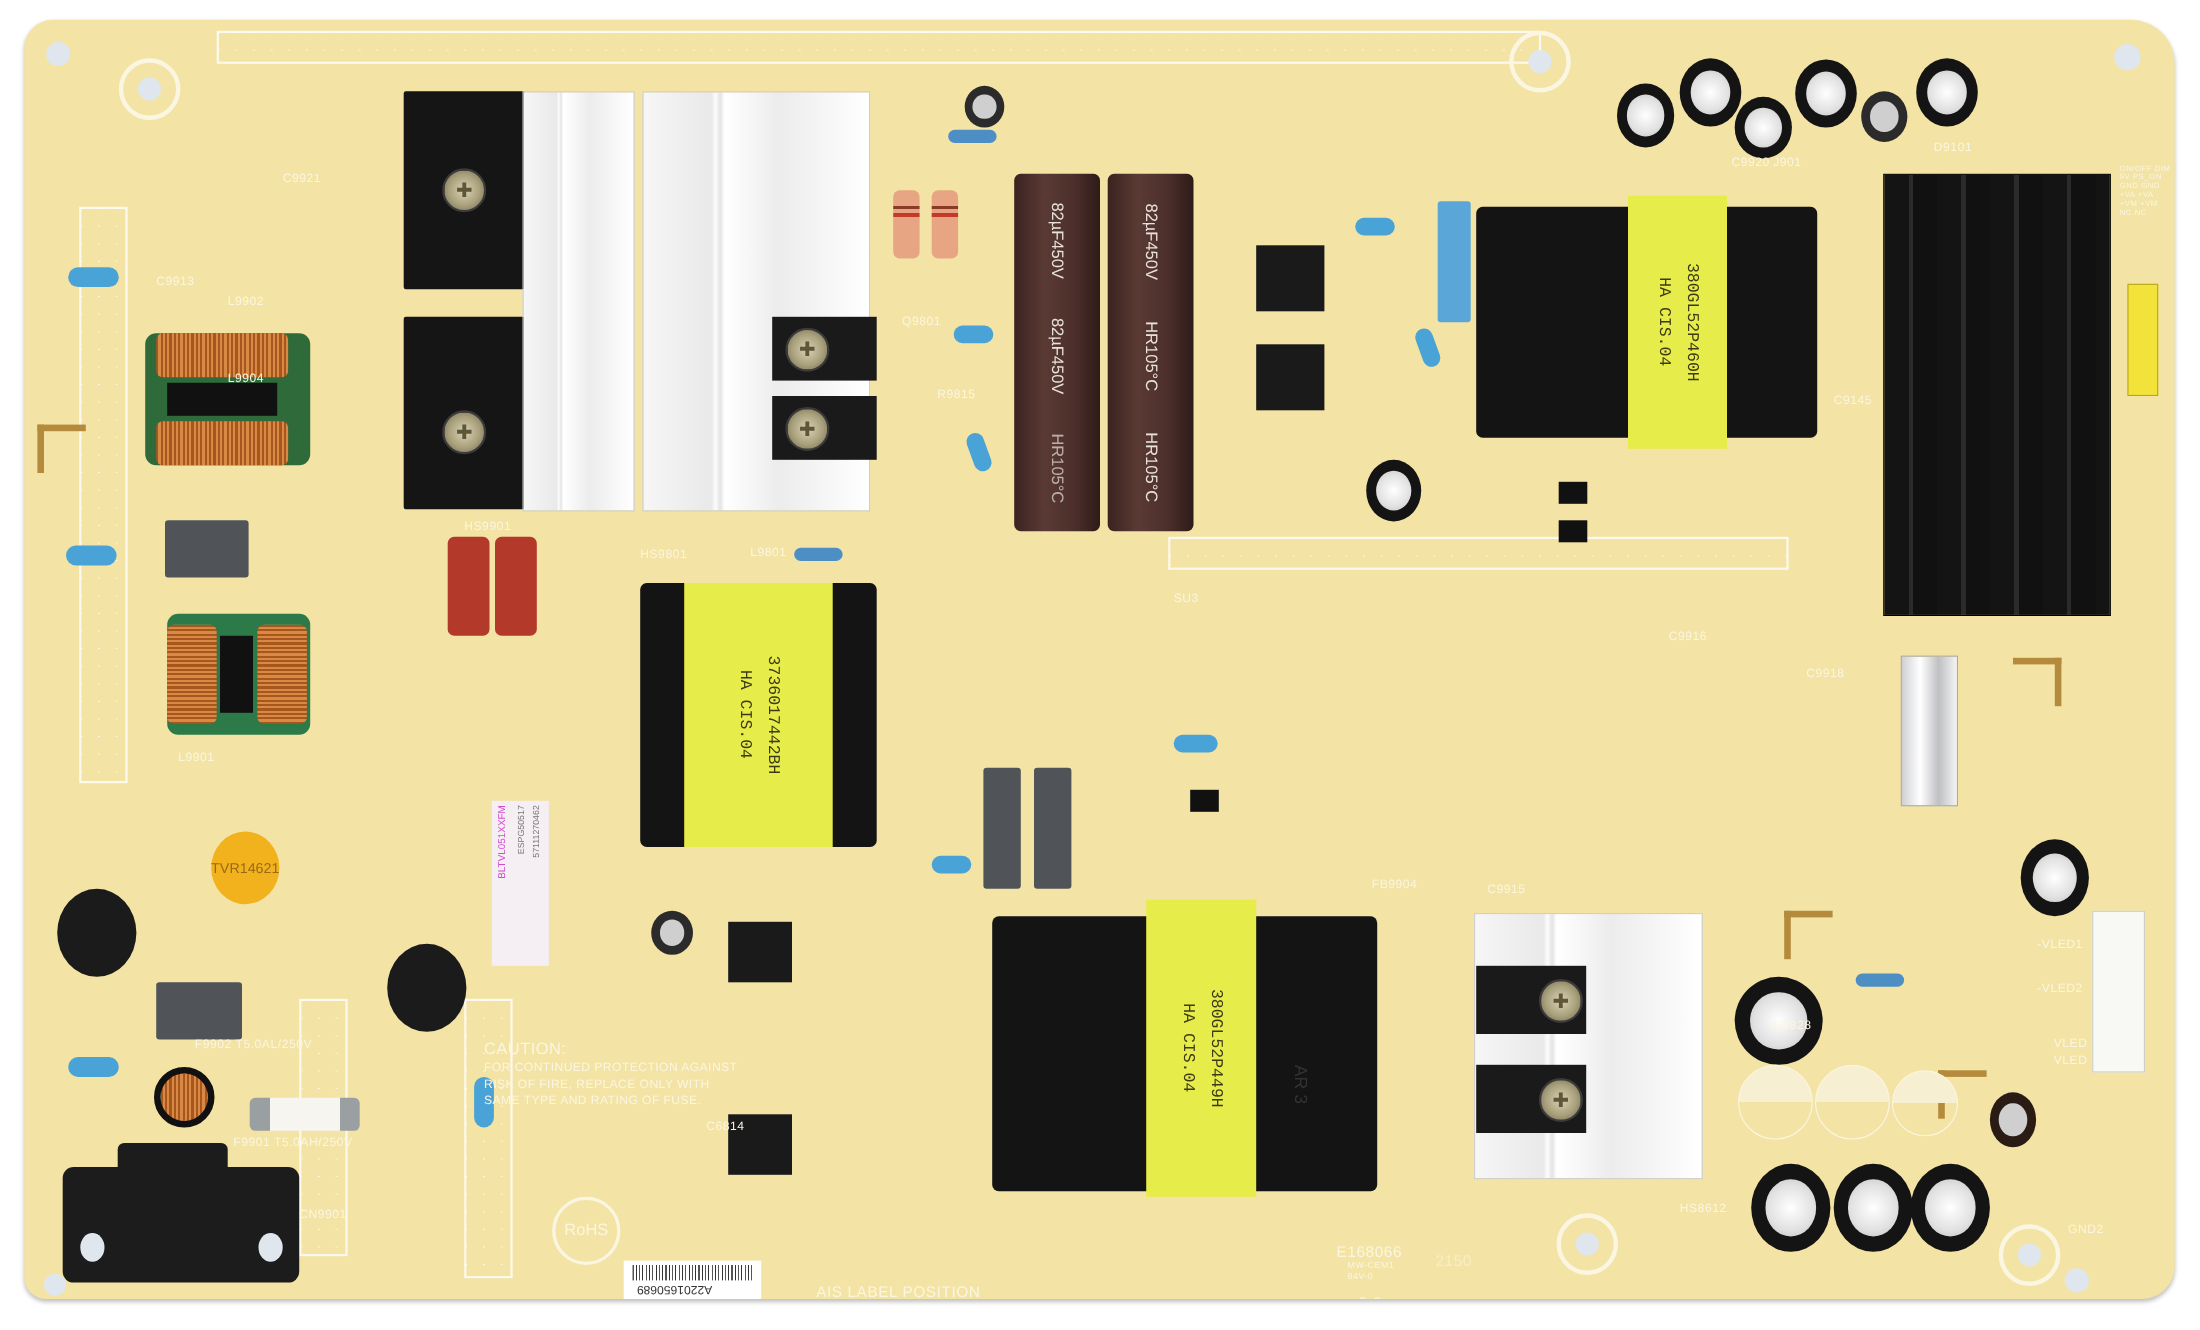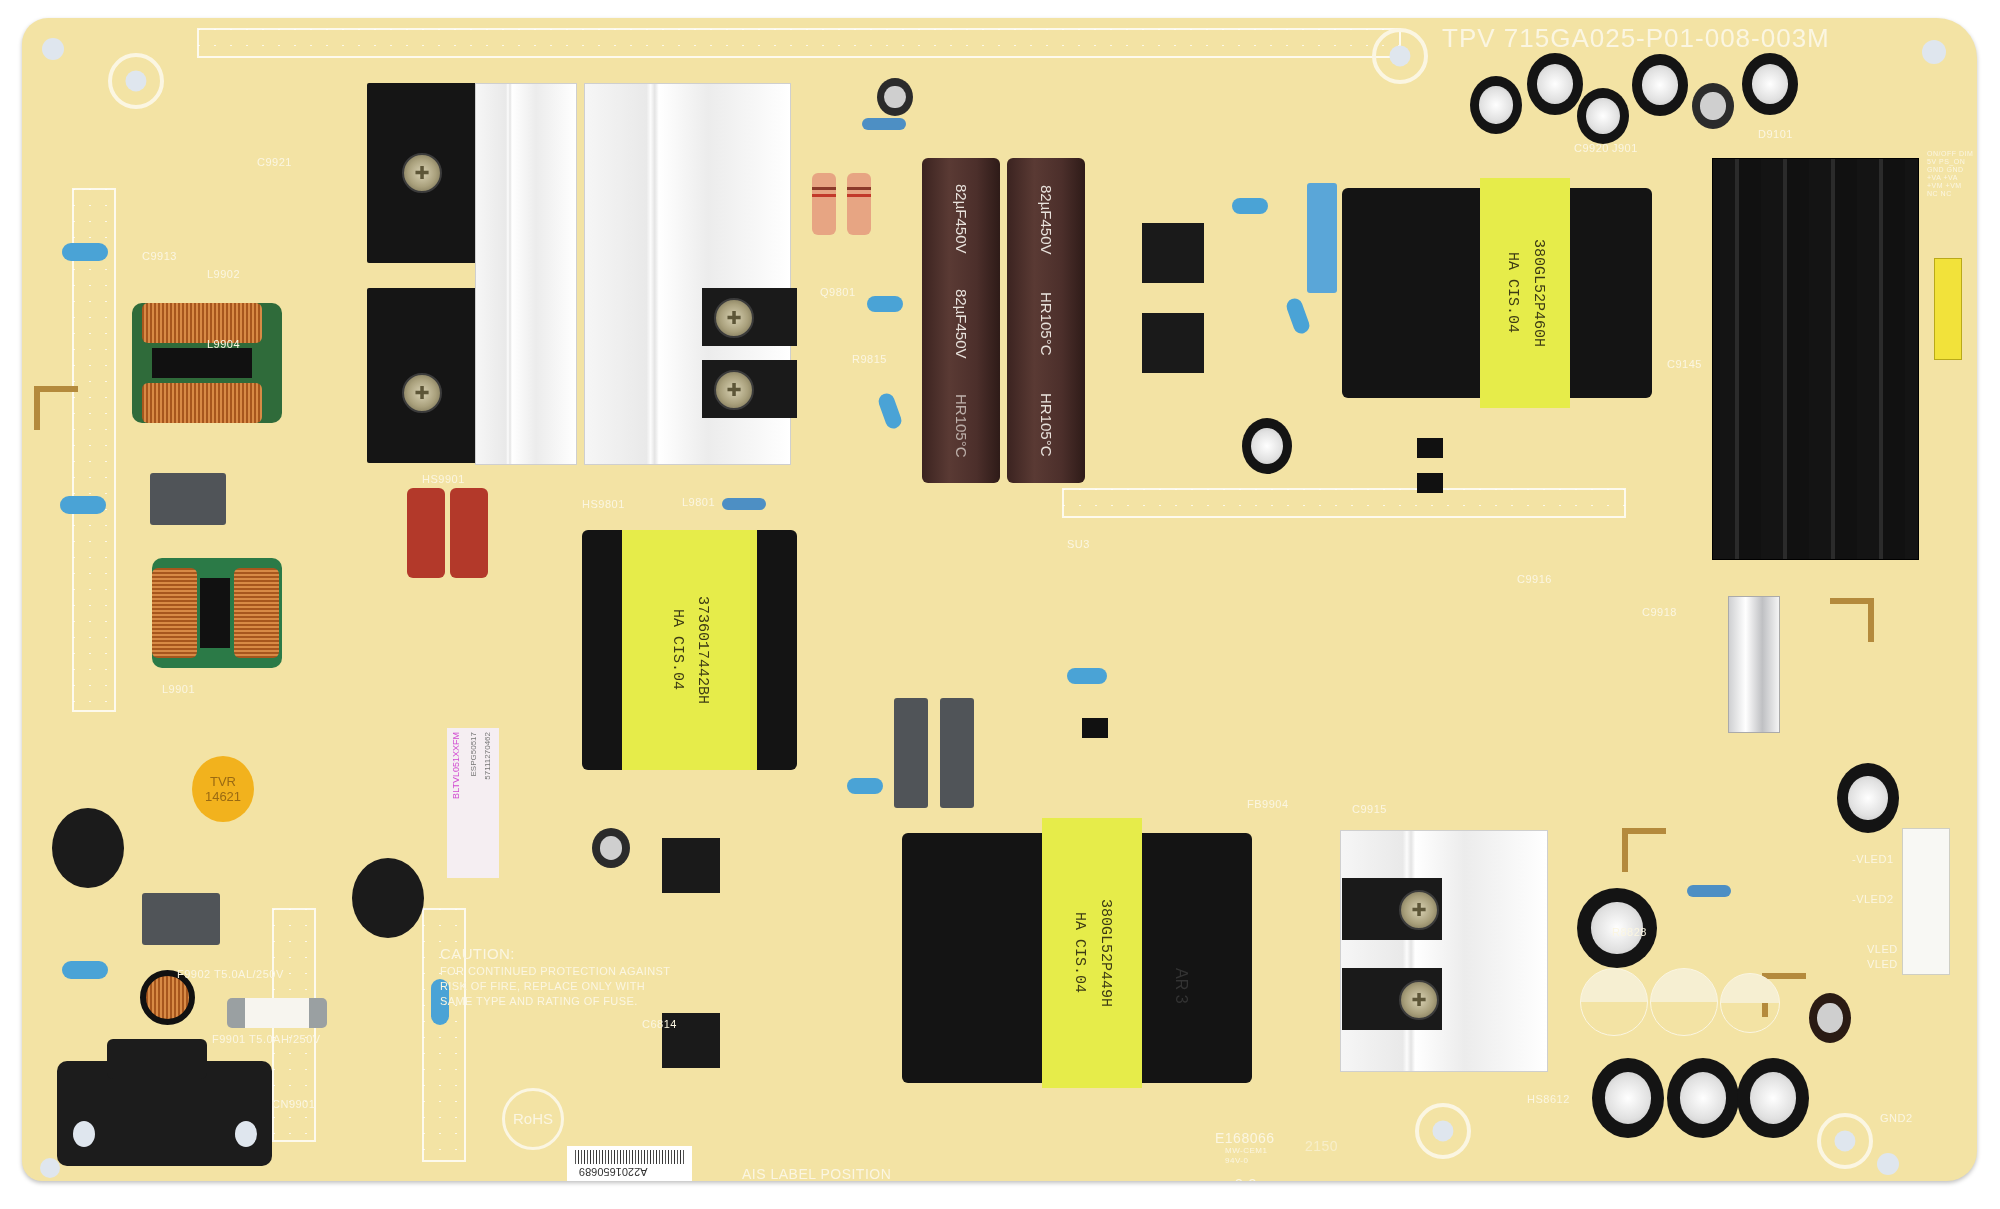--- a/index.html
+++ b/index.html
@@ -23,21 +23,21 @@
   .ecap::after{content:"";position:absolute;left:18%;top:18%;width:64%;height:64%;border-radius:50%;background:radial-gradient(circle,#ffffff 0%,#e1e1e1 60%,#bdbdbd 100%);}
   .xfmr{position:absolute;background:#141414;border-radius:6px;}
   .tape{position:absolute;background:#e6ec4a;color:#3c3a14;font-family:"Liberation Mono",monospace;font-size:15px;writing-mode:vertical-rl;display:flex;flex-direction:column;justify-content:center;align-items:center;gap:6px;padding:8px;box-sizing:border-box;line-height:1.3;}
   .choke{position:absolute;background:#2f6b3a;border-radius:10px;}
   .coil{position:absolute;background:repeating-linear-gradient(90deg,#a7561d 0 2px,#d88a45 2px 4px);border-radius:6px;}
   .ycap{position:absolute;width:46px;height:18px;border-radius:10px;background:#4aa3d6;}
   .resistor{position:absolute;border-radius:6px;}
   .gray-box{position:absolute;background:#505458;border-radius:3px;}
   .red-cap{position:absolute;background:#b3392a;border-radius:6px;}
   .ntc{position:absolute;border-radius:50%;background:#1b1b1b;color:#555;font-size:10px;display:flex;align-items:center;justify-content:center;}
-  .mov{position:absolute;border-radius:50%;background:#f2b21d;color:#9a6a12;font-size:13px;display:flex;flex-direction:column;align-items:center;justify-content:center;}
+  .mov{position:absolute;border-radius:50%;background:#f2b21d;color:#9a6a12;font-size:13px;display:flex;flex-direction:row;align-items:center;justify-content:center;}
   .fuse{position:absolute;height:30px;background:linear-gradient(90deg,#9aa0a2 0 18%,#f7f5ef 18% 82%,#9aa0a2 82%);border-radius:5px;}
   .ac-inlet{position:absolute;background:#1c1c1c;border-radius:10px;}
   .label-sticker{position:absolute;background:#ffffff;color:#333;}
   .connector-y{position:absolute;background:#f2e23a;border:1px solid #b9a919;}
   .connector-w{position:absolute;background:#f8f8f4;border:1px solid #cfcfc4;}
   .blue-box{position:absolute;background:#5aa6d8;border-radius:3px;}
   .silver-sink{position:absolute;background:linear-gradient(90deg,#cfd0d2,#ffffff,#bfc0c3,#f4f4f4);border:1px solid #aaa;}
   .smd{position:absolute;background:#111;}
   .rohs{position:absolute;width:56px;height:56px;border:3px solid #fbf6e2;border-radius:50%;color:#fbf6e2;font-size:15px;text-align:center;line-height:56px;}
   .caution{position:absolute;color:#fbf6e2;font-size:11px;line-height:1.35;letter-spacing:.4px;margin-top:16px;}
@@ -64,21 +64,20 @@
   <div class="hole" style="left:20px;top:20px;width:22px;height:22px;"></div>
   <div class="hole" style="left:1900px;top:22px;width:24px;height:24px;"></div>
   <div class="hole" style="left:1855px;top:1135px;width:22px;height:22px;"></div>
   <div class="hole" style="left:18px;top:1140px;width:20px;height:20px;"></div>
 
   <div class="corner" style="left:12px;top:368px;"></div>
   <div class="corner" style="left:1808px;top:580px;transform:scaleX(-1);"></div>
   <div class="corner" style="left:1600px;top:810px;"></div>
   <div class="corner" style="left:1740px;top:955px;"></div>
 
-  <div class="silk big-title" style="left:1420px;top:5px;">TPV 715GA025-P01-008-003M</div>
 
   <div class="choke" style="left:110px;top:285px;width:150px;height:120px;">
     <div class="coil" style="left:10px;top:0;width:120px;height:40px;"></div>
     <div class="coil" style="left:10px;top:80px;width:120px;height:40px;"></div>
     <div style="position:absolute;left:20px;top:45px;width:100px;height:30px;background:#111;"></div>
   </div>
   <div class="choke" style="left:130px;top:540px;width:130px;height:110px;background:#2b7a47;">
     <div class="coil" style="left:0;top:10px;width:45px;height:90px;background:repeating-linear-gradient(0deg,#a7561d 0 2px,#d88a45 2px 4px);"></div>
     <div class="coil" style="left:82px;top:10px;width:45px;height:90px;background:repeating-linear-gradient(0deg,#a7561d 0 2px,#d88a45 2px 4px);"></div>
     <div style="position:absolute;left:48px;top:20px;width:30px;height:70px;background:#111;"></div>
@@ -218,21 +217,21 @@
   <div class="small-cap" style="left:570px;top:810px;width:38px;height:40px;"></div>
 
   <div class="mov" style="left:170px;top:738px;width:62px;height:66px;">
     <span>TVR</span>
       <span>14621</span>
   </div>
   <div class="ntc" style="left:30px;top:790px;width:72px;height:80px;"></div>
   <div class="ntc" style="left:330px;top:840px;width:72px;height:80px;"></div>
 
   <div class="fuse" style="left:205px;top:980px;width:100px;"></div>
-  <div class="silk" style="left:155px;top:950px;">F9902 T5.0AL/250V</div>
+  <div class="silk" style="left:155px;top:926px;">F9902 T5.0AL/250V</div>
   <div class="silk" style="left:190px;top:1015px;">F9901 T5.0AH/250V</div>
 
   <div class="ac-inlet" style="left:35px;top:1043px;width:215px;height:105px;">
     <div style="position:absolute;left:50px;top:-22px;width:100px;height:40px;background:#1c1c1c;border-radius:6px;"></div>
     <div style="position:absolute;left:16px;top:60px;width:22px;height:26px;border-radius:50%;background:#dfe6ee;"></div>
     <div style="position:absolute;left:178px;top:60px;width:22px;height:26px;border-radius:50%;background:#dfe6ee;"></div>
   </div>
   <div class="silk" style="left:250px;top:1080px;">CN9901</div>
 
   <div class="caution" style="left:418px;top:910px;">

